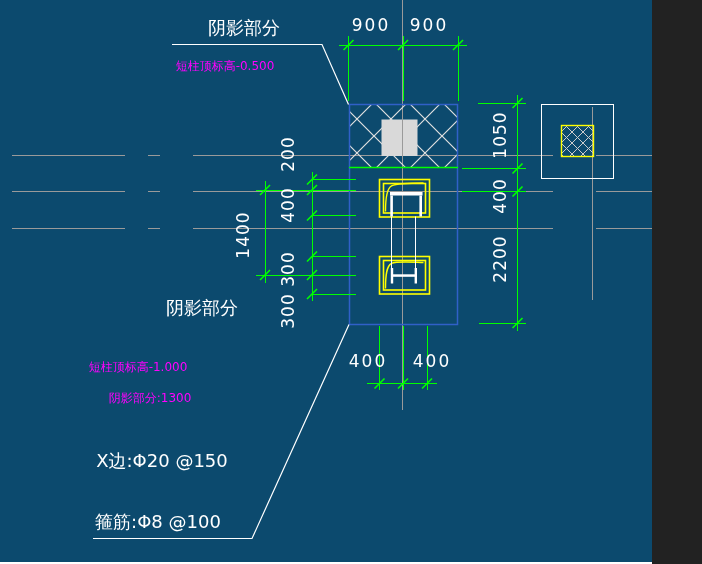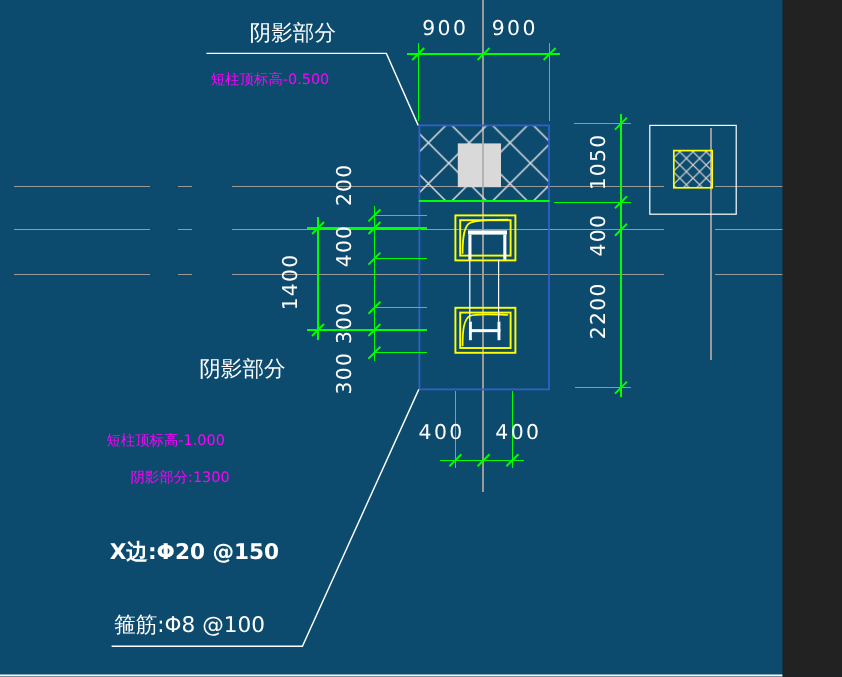--- a/index.html
+++ b/index.html
@@ -159,18 +159,18 @@
   <div class="t dimr rot" style="left:500px;top:135px;">1050</div>
   <div class="t dimr rot" style="left:500px;top:196px;">400</div>
   <div class="t dimr rot" style="left:500px;top:259px;">2200</div>
 
   <div class="t dimh" style="left:368px;top:361px;">400</div>
   <div class="t dimh" style="left:432px;top:361px;">400</div>
 
   <div class="t cn" style="left:202px;top:308px;">阴影部分</div>
   <div class="t cnm mag" style="left:138px;top:367px;">短柱顶标高-1.000</div>
   <div class="t cnm mag" style="left:150px;top:398px;">阴影部分:1300</div>
-  <div class="t cn" style="left:162px;top:461px;font-weight:bold;">X边:Φ20 @150</div>
+  <div class="t cn" style="left:162px;top:461px;">X边:Φ20 @150</div>
   <div class="t cn" style="left:158px;top:522px;">箍筋:Φ8 @100</div>
 
   <div class="t frag" style="left:691px;top:556px;">艹</div>
 
 </div>
 
 </body></html>

